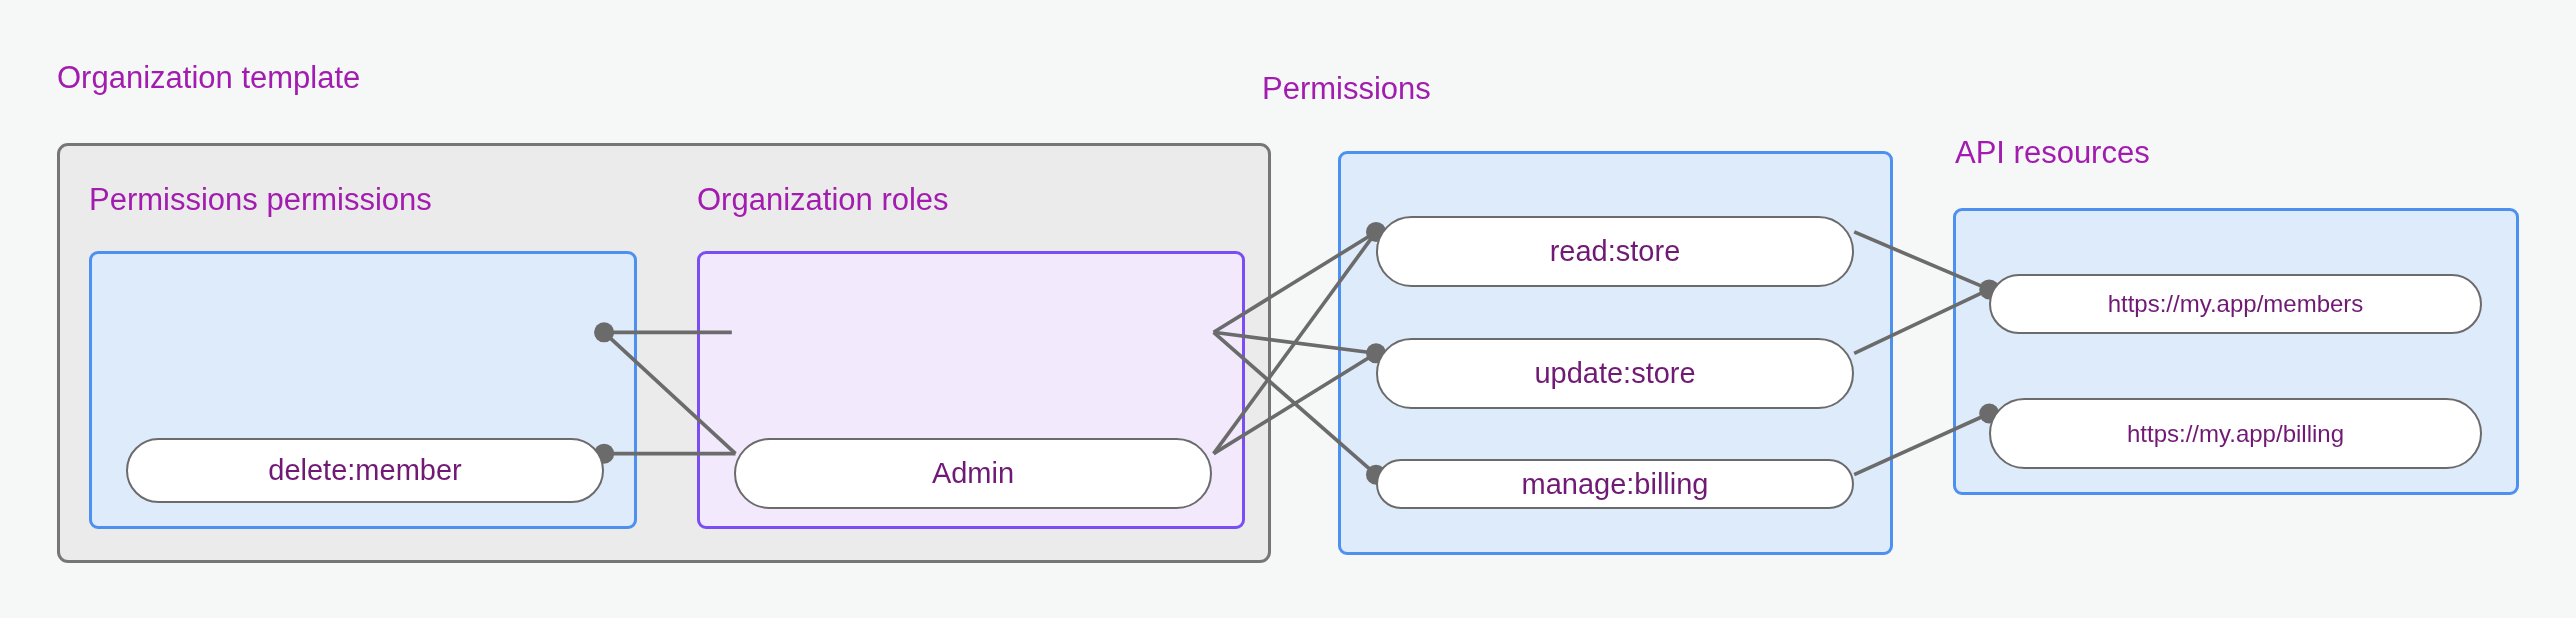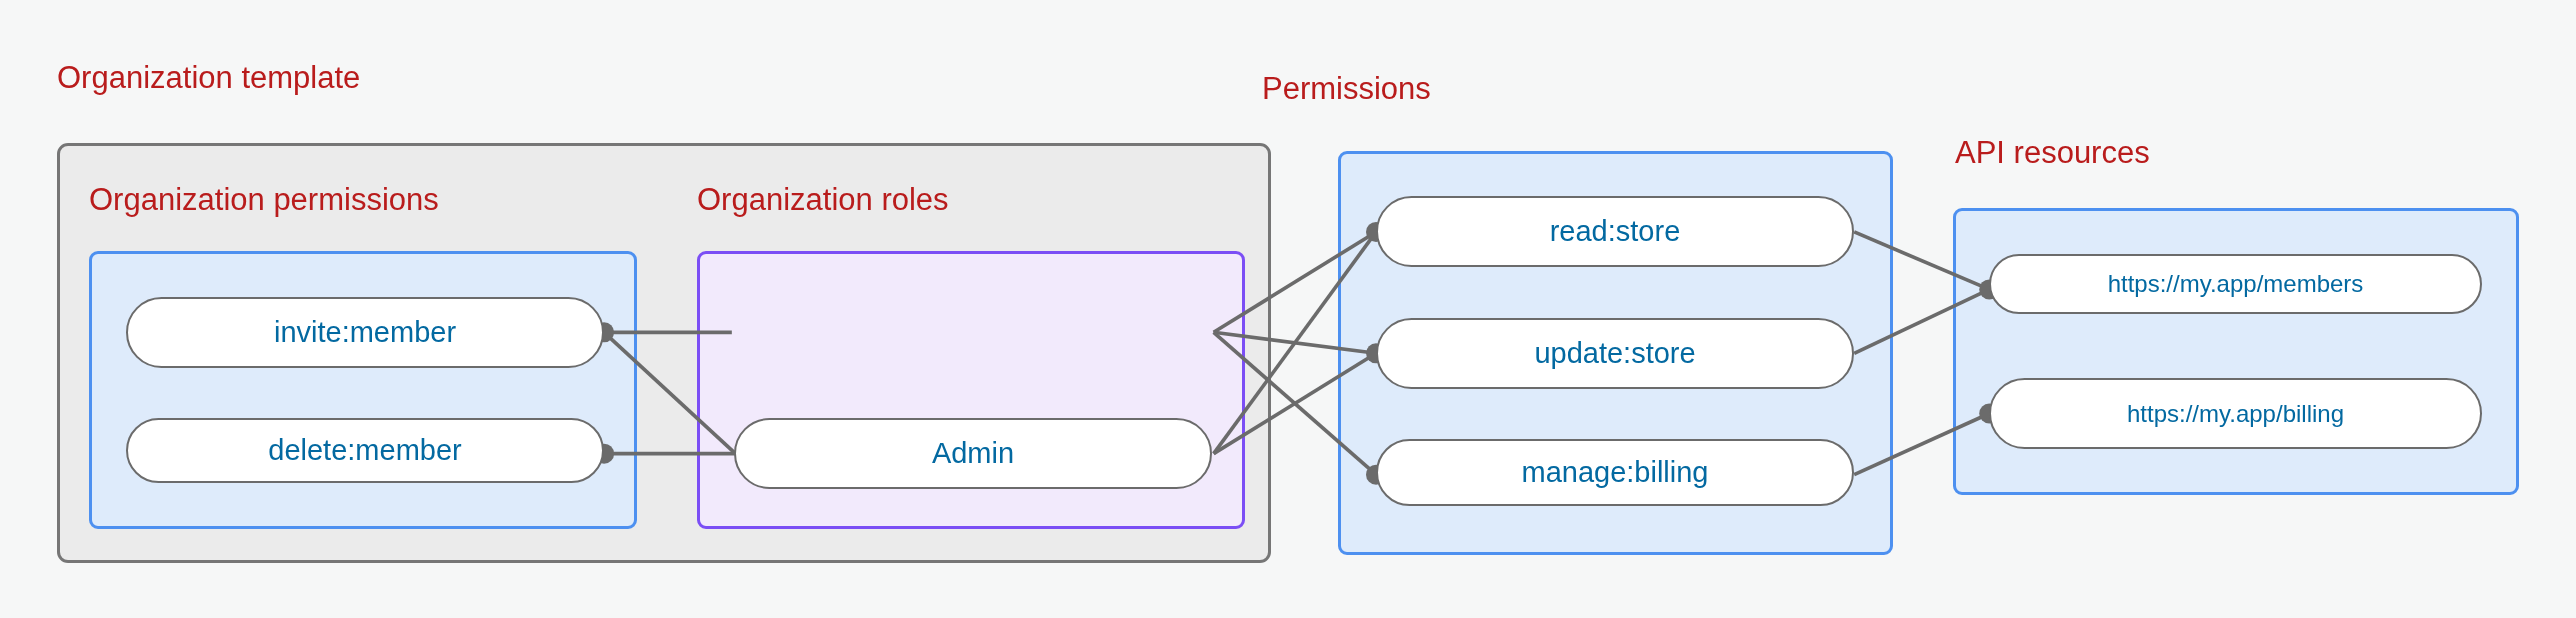--- a/index.html
+++ b/index.html
@@ -34,21 +34,21 @@
     stroke-width: 4;
     fill: none;
   }
   .edge-dot {
     fill: #6b6b6b;
   }
   .group-label {
     position: absolute;
     font-size: 31px;
     line-height: 1;
-    color: #b91c1c;
+    color: #a21caf;
     white-space: nowrap;
     font-weight: 400;
   }
   .group-box {
     position: absolute;
     box-sizing: border-box;
     border-radius: 9px;
   }
 
   
@@ -72,23 +72,24 @@
   .pill {
     position: absolute;
     box-sizing: border-box;
     background: #ffffff;
     border: 2.7px solid #6b6b6b;
     border-radius: 912px;
     display: flex;
     align-items: center;
     justify-content: center;
     font-size: 29px;
-    color: #0369a1;
+    color: #701a75;
     white-space: nowrap;
     z-index: 10;
+    margin-top: 20px;
   }
 </style>
 </head>
 <body>
 
 <div id="canvas">
 
   <svg id="edges" viewBox="0 0 2823 678" width="2576" height="619" xmlns="http://www.w3.org/2000/svg">
 
     <line class="edge-line" x1="662" y1="364" x2="802" y2="364"></line>
@@ -119,44 +120,43 @@
     <circle class="edge-dot" cx="1508" cy="387" r="11"></circle>
     <circle class="edge-dot" cx="1508" cy="520" r="11"></circle>
     <circle class="edge-dot" cx="2180" cy="317" r="11"></circle>
     <circle class="edge-dot" cx="2180" cy="453" r="11"></circle>
   </svg>
 
   <div class="group-label" style="left:57px; top:62px;">Organization template</div>
 
   <div class="group-box shell-box" style="left:57px; top:143px; width:1214px; height:420px; z-index:1;"></div>
 
-  <div class="group-label" style="left:89px; top:184px; z-index:3;">Organization permissions</div>
+  <div class="group-label" style="left:89px; top:184px; z-index:3;">Permissions permissions</div>
 
   <div class="group-box box-blue" style="left:89px; top:251px; width:548px; height:278px; z-index:2;"></div>
 
-  <div class="pill" style="left:126px; top:297px; width:478px; height:71px;">invite:member</div>
 
   <div class="pill" style="left:126px; top:418px; width:478px; height:65px;">delete:member</div>
 
   <div class="group-label" style="left:697px; top:184px; z-index:3;">Organization roles</div>
 
   <div class="group-box box-purple" style="left:697px; top:251px; width:548px; height:278px; z-index:2;"></div>
 
 
   <div class="pill" style="left:734px; top:418px; width:478px; height:71px;">Admin</div>
 
   <div class="group-label" style="left:1262px; top:73px;">Permissions</div>
 
   <div class="group-box box-blue" style="left:1338px; top:151px; width:555px; height:404px; z-index:2;"></div>
 
   <div class="pill" style="left:1376px; top:196px; width:478px; height:71px;">read:store</div>
 
   <div class="pill" style="left:1376px; top:318px; width:478px; height:71px;">update:store</div>
 
-  <div class="pill" style="left:1376px; top:439px; width:478px; height:67px;">manage:billing</div>
+  <div class="pill" style="left:1376px; top:439px; width:478px; height:50px;">manage:billing</div>
 
   <div class="group-label" style="left:1955px; top:137px;">API resources</div>
 
   <div class="group-box box-blue" style="left:1953px; top:208px; width:566px; height:287px; z-index:2;"></div>
 
   <div class="pill" style="left:1989px; top:254px; width:493px; height:60px; font-size:24px;">https://my.app/members</div>
 
   <div class="pill" style="left:1989px; top:378px; width:493px; height:71px; font-size:24px;">https://my.app/billing</div>
 
 </div>

